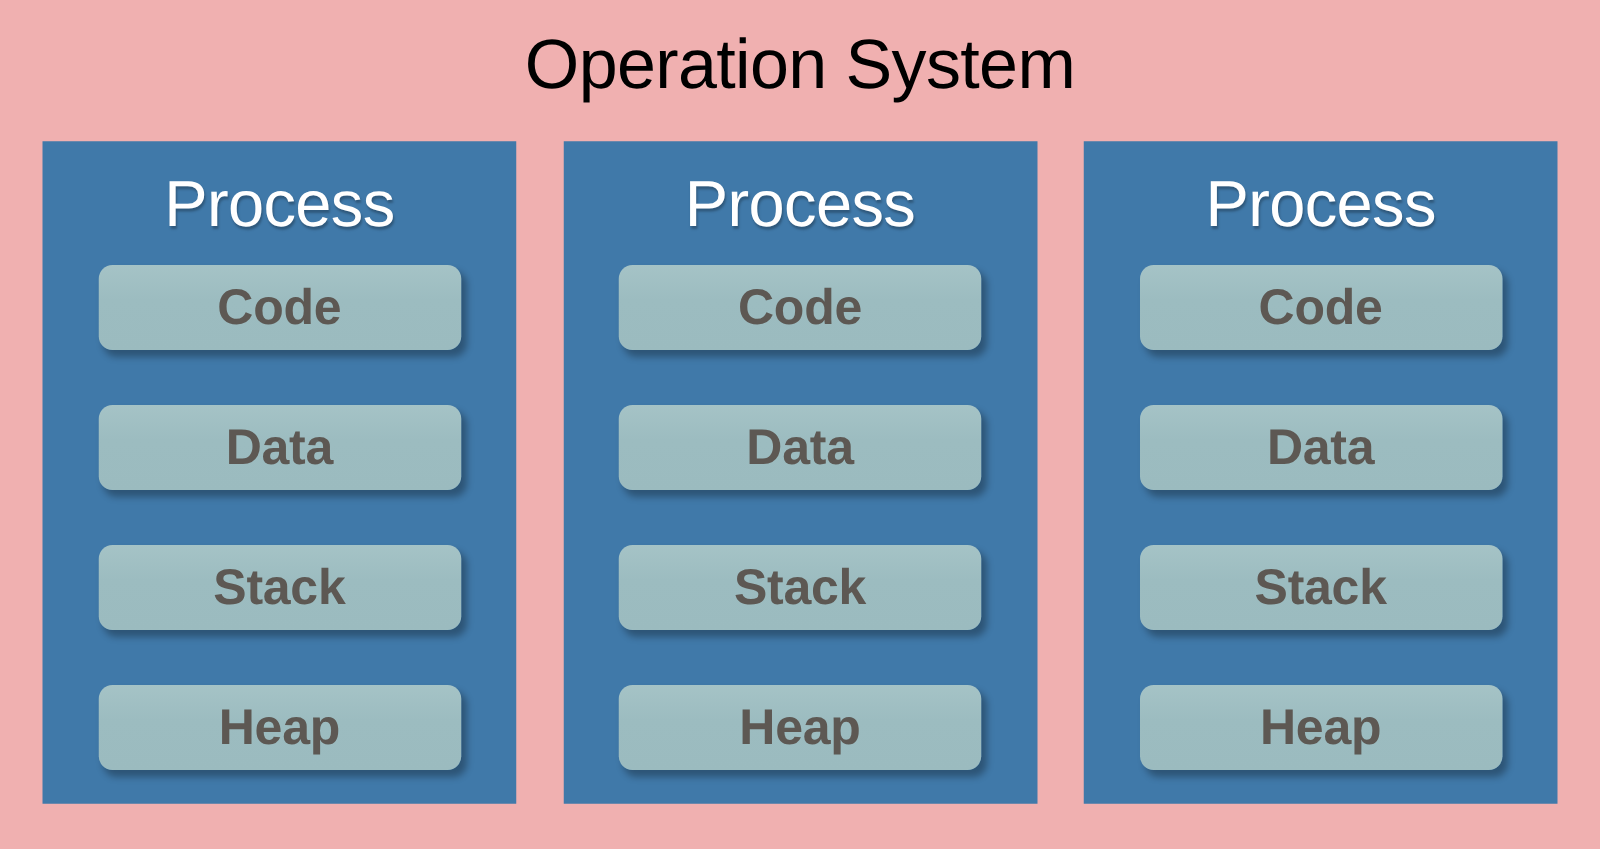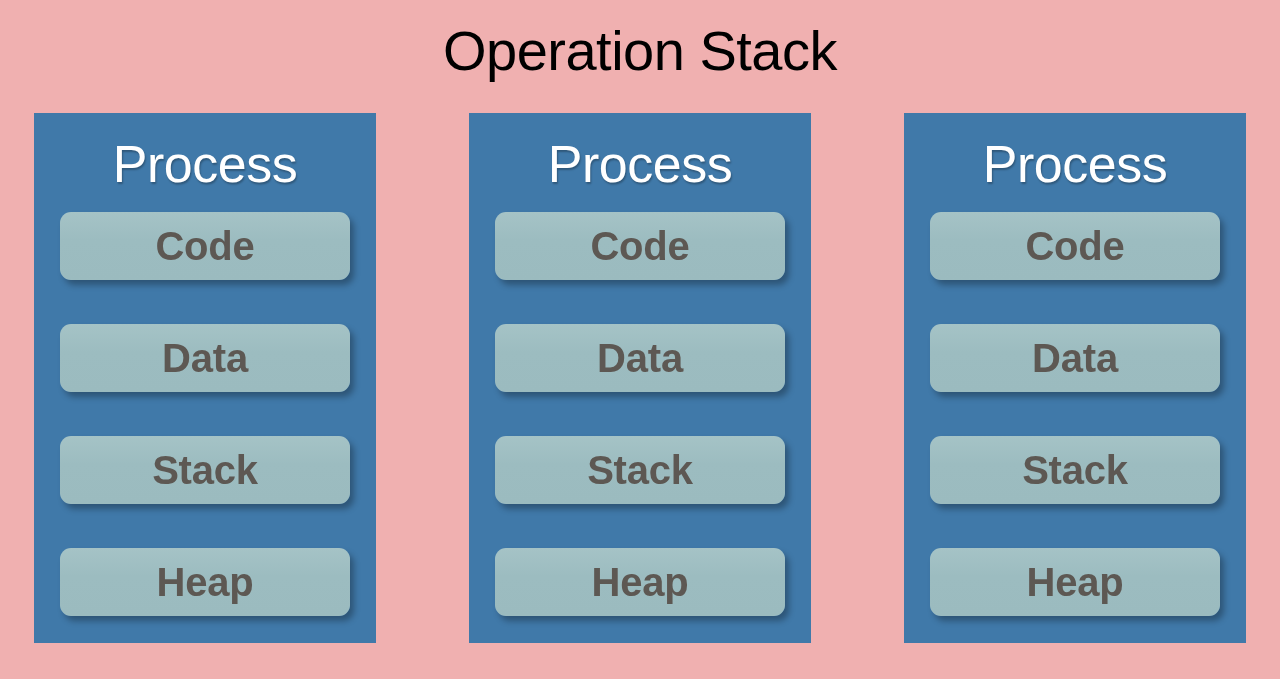--- a/index.html
+++ b/index.html
@@ -39,21 +39,21 @@
     position: absolute;
     top: 113px;
     left: 34px;
     width: 1212px;
     height: 530px;
     display: flex;
     justify-content: space-between;
   }
 
   .process-box {
-    width: 342px;
+    width: 379px;
     height: 530px;
     background: #4079a9;
     box-sizing: border-box;
     position: relative;
     display: flex;
     flex-direction: column;
     align-items: center;
   }
 
   .process-title {
@@ -93,21 +93,21 @@
     color: #5d5853;
     letter-spacing: -0.2px;
     white-space: nowrap;
   }
 </style>
 </head>
 <body>
 
 <div id="diagram">
 
-  <div id="os-title">Operation Stack</div>
+  <div id="os-title">Operation System</div>
 
   <div id="process-row">
 
     <div class="process-box">
       <div class="process-title">Process</div>
       <div class="segment-list">
         <div class="segment">
           <span class="segment-label">Code</span>
         </div>
         <div class="segment">

